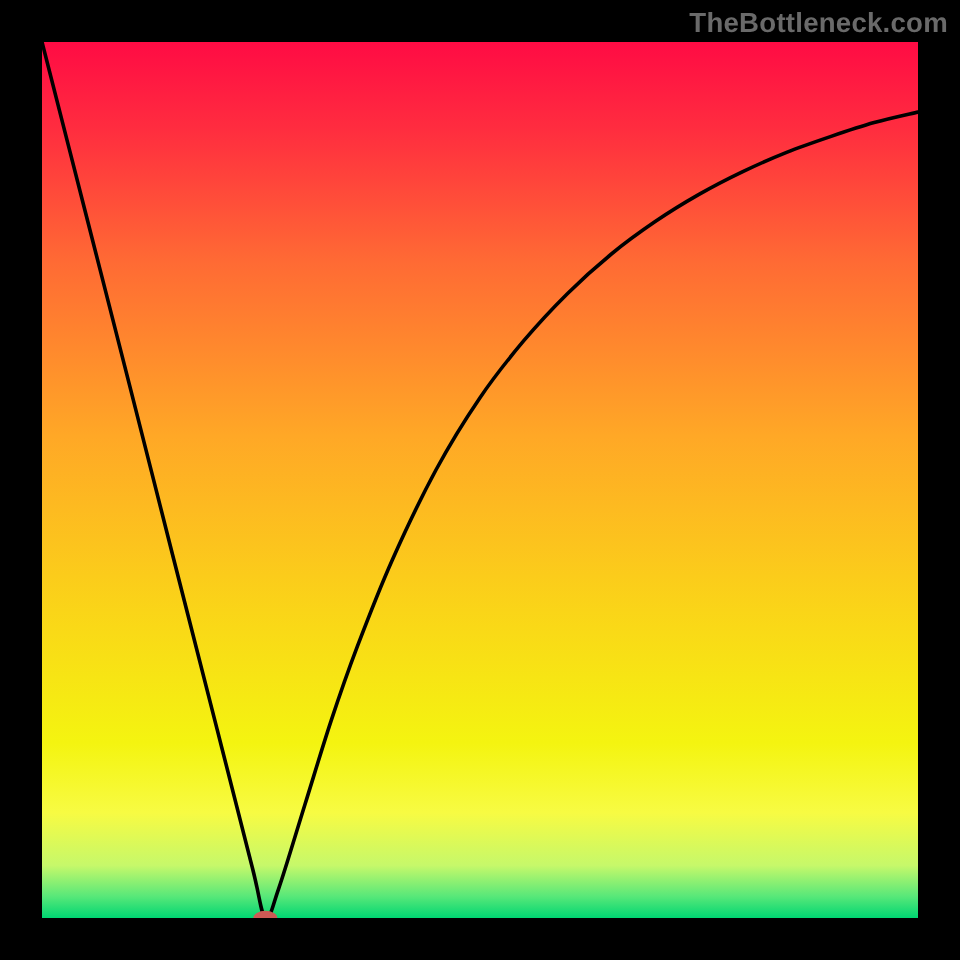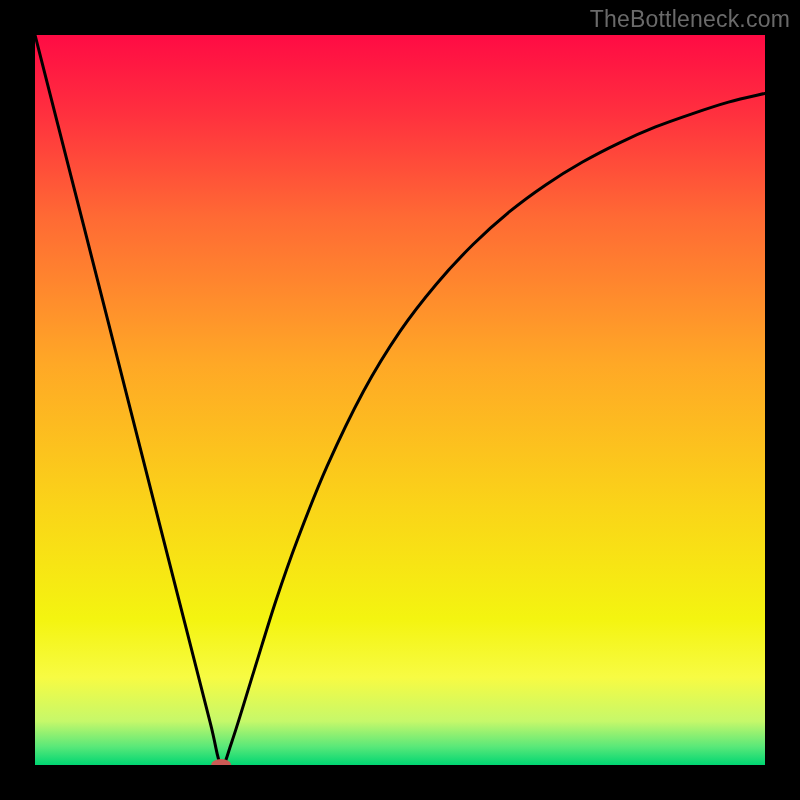--- a/index.html
+++ b/index.html
@@ -27,21 +27,21 @@
     overflow: hidden;
   }
   .watermark {
     position: absolute;
     top: 6px;
     right: 10px;
     color: #6a6a6a;
     font-family: "Helvetica Neue", Helvetica, Arial, sans-serif;
     font-size: 23px;
     letter-spacing: 0.2px;
-    font-weight: 400;
+    font-weight: 700;
   }
   svg { display: block; }
 </style>
 </head>
 <body>
 
 <div class="frame">
 
   <div class="plot-area">
     <svg id="chart-svg" width="730" height="730" viewBox="0 0 730 730">

